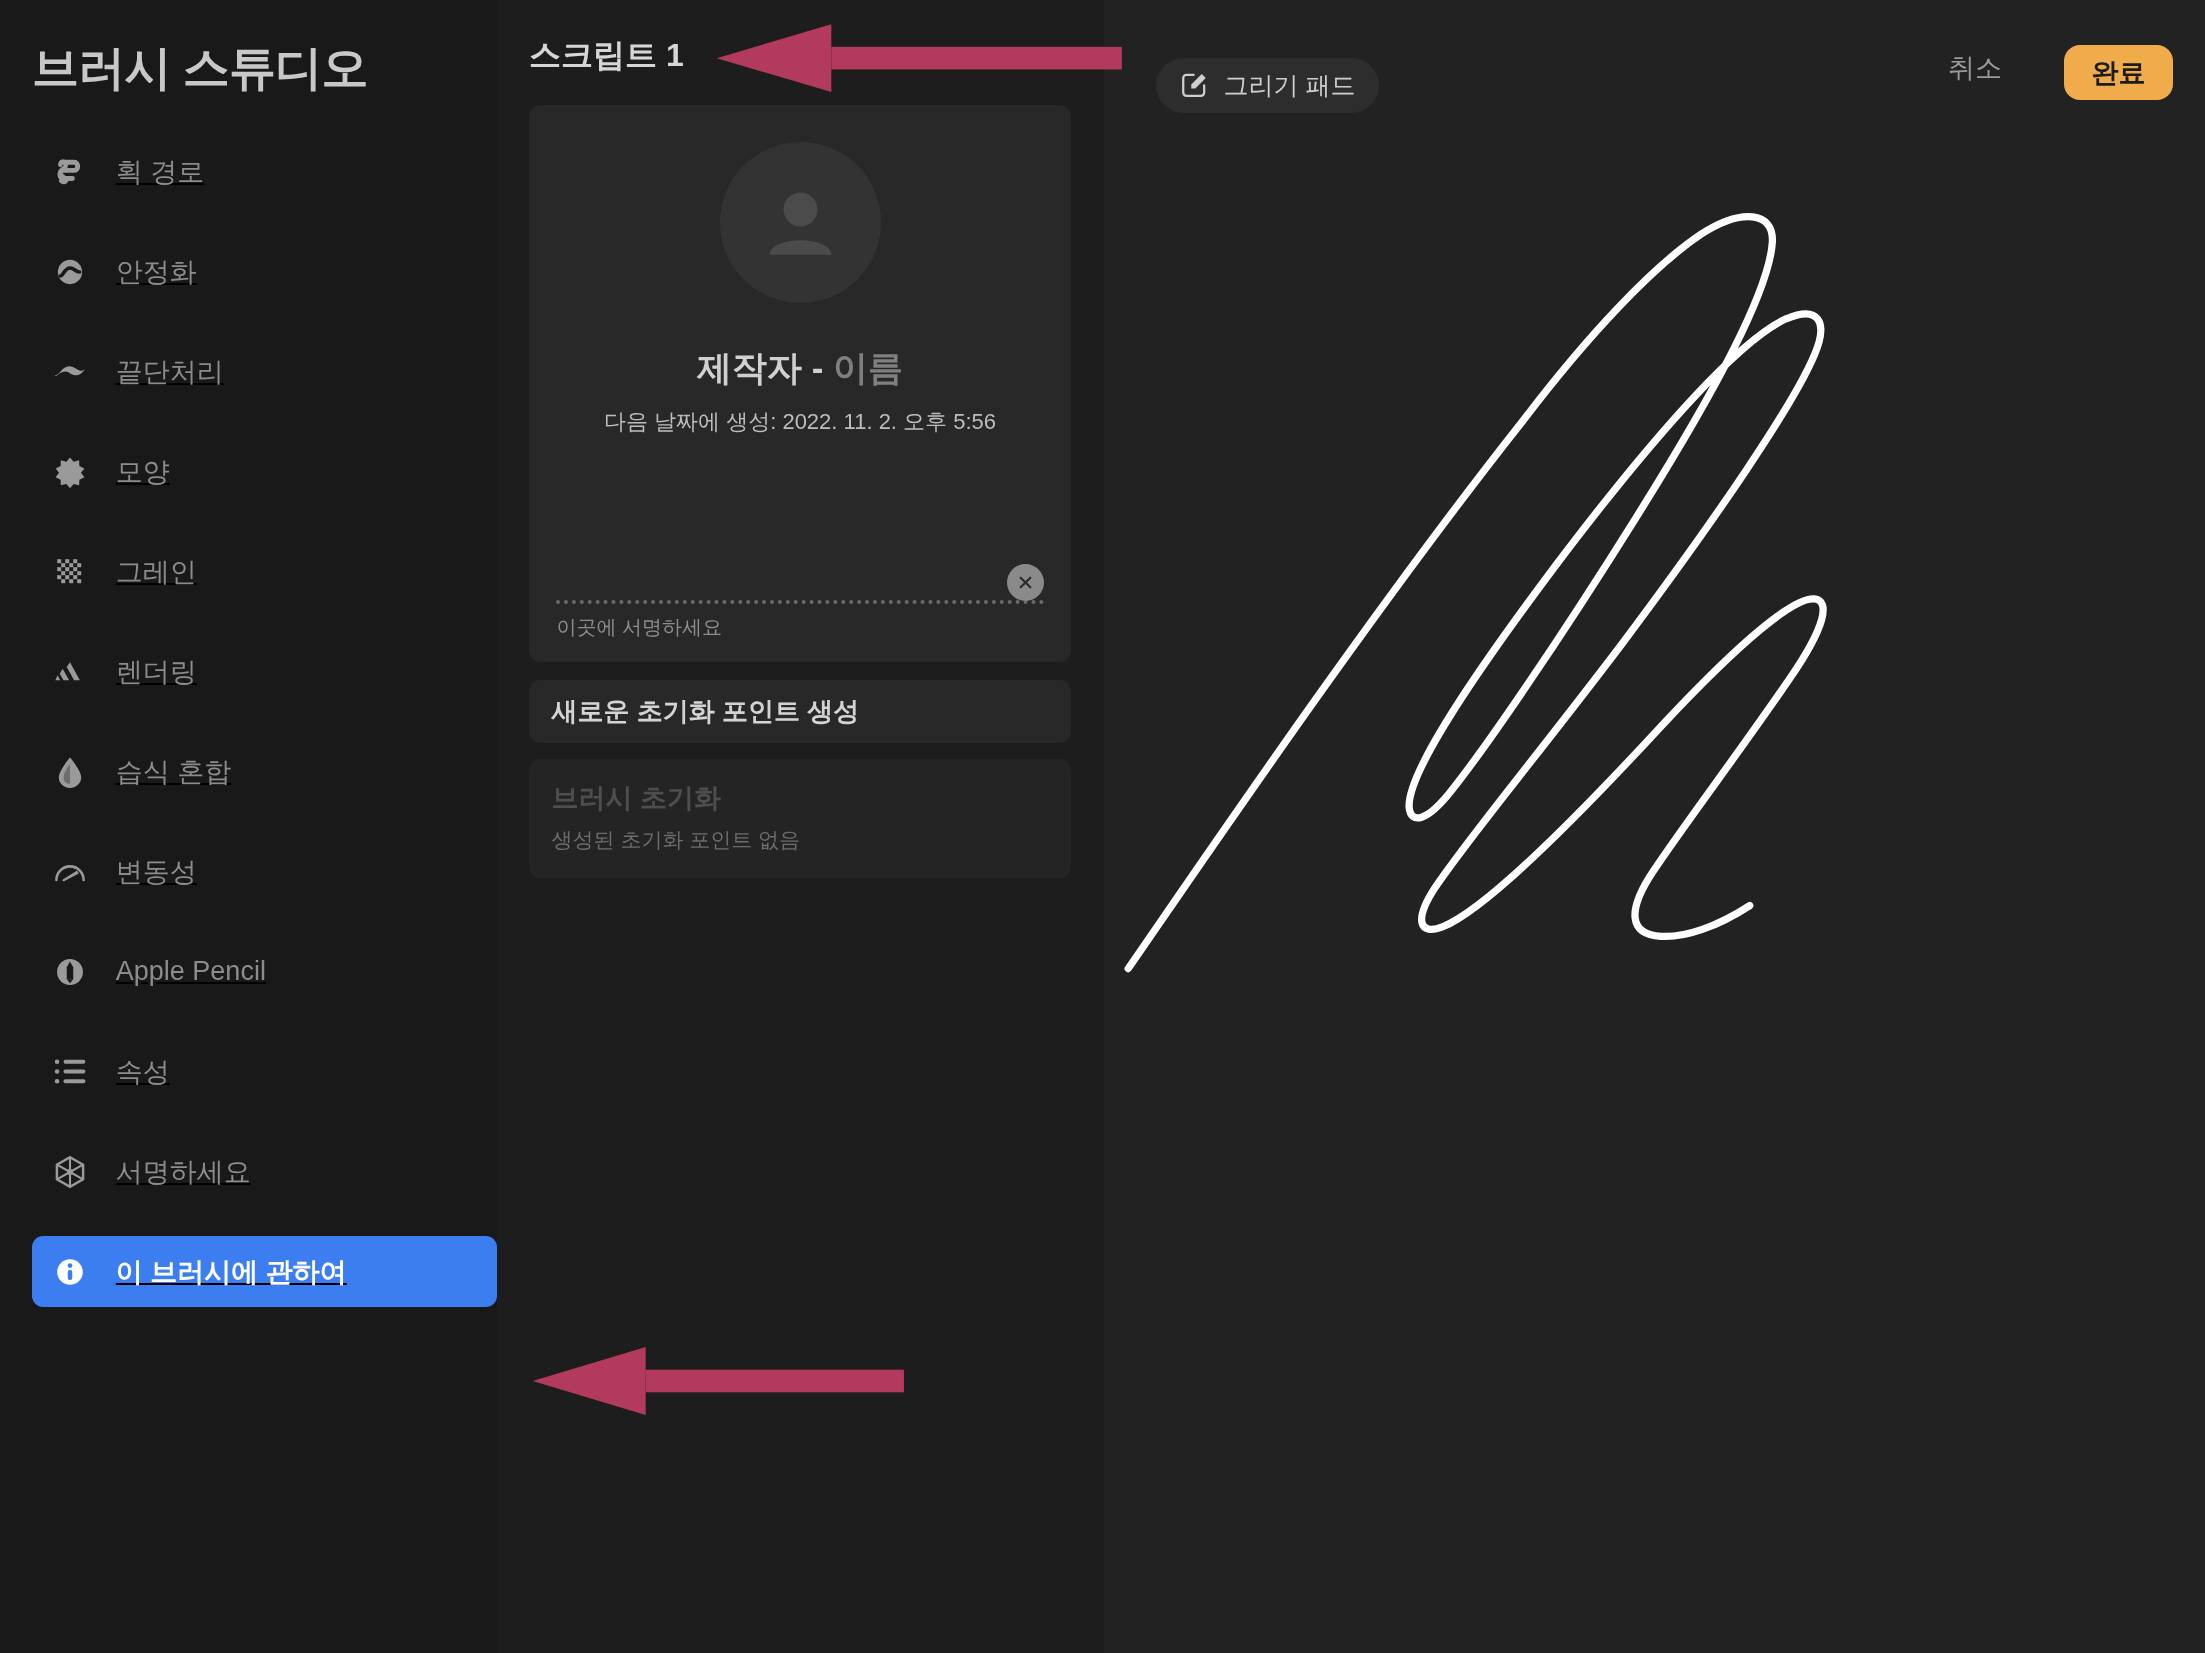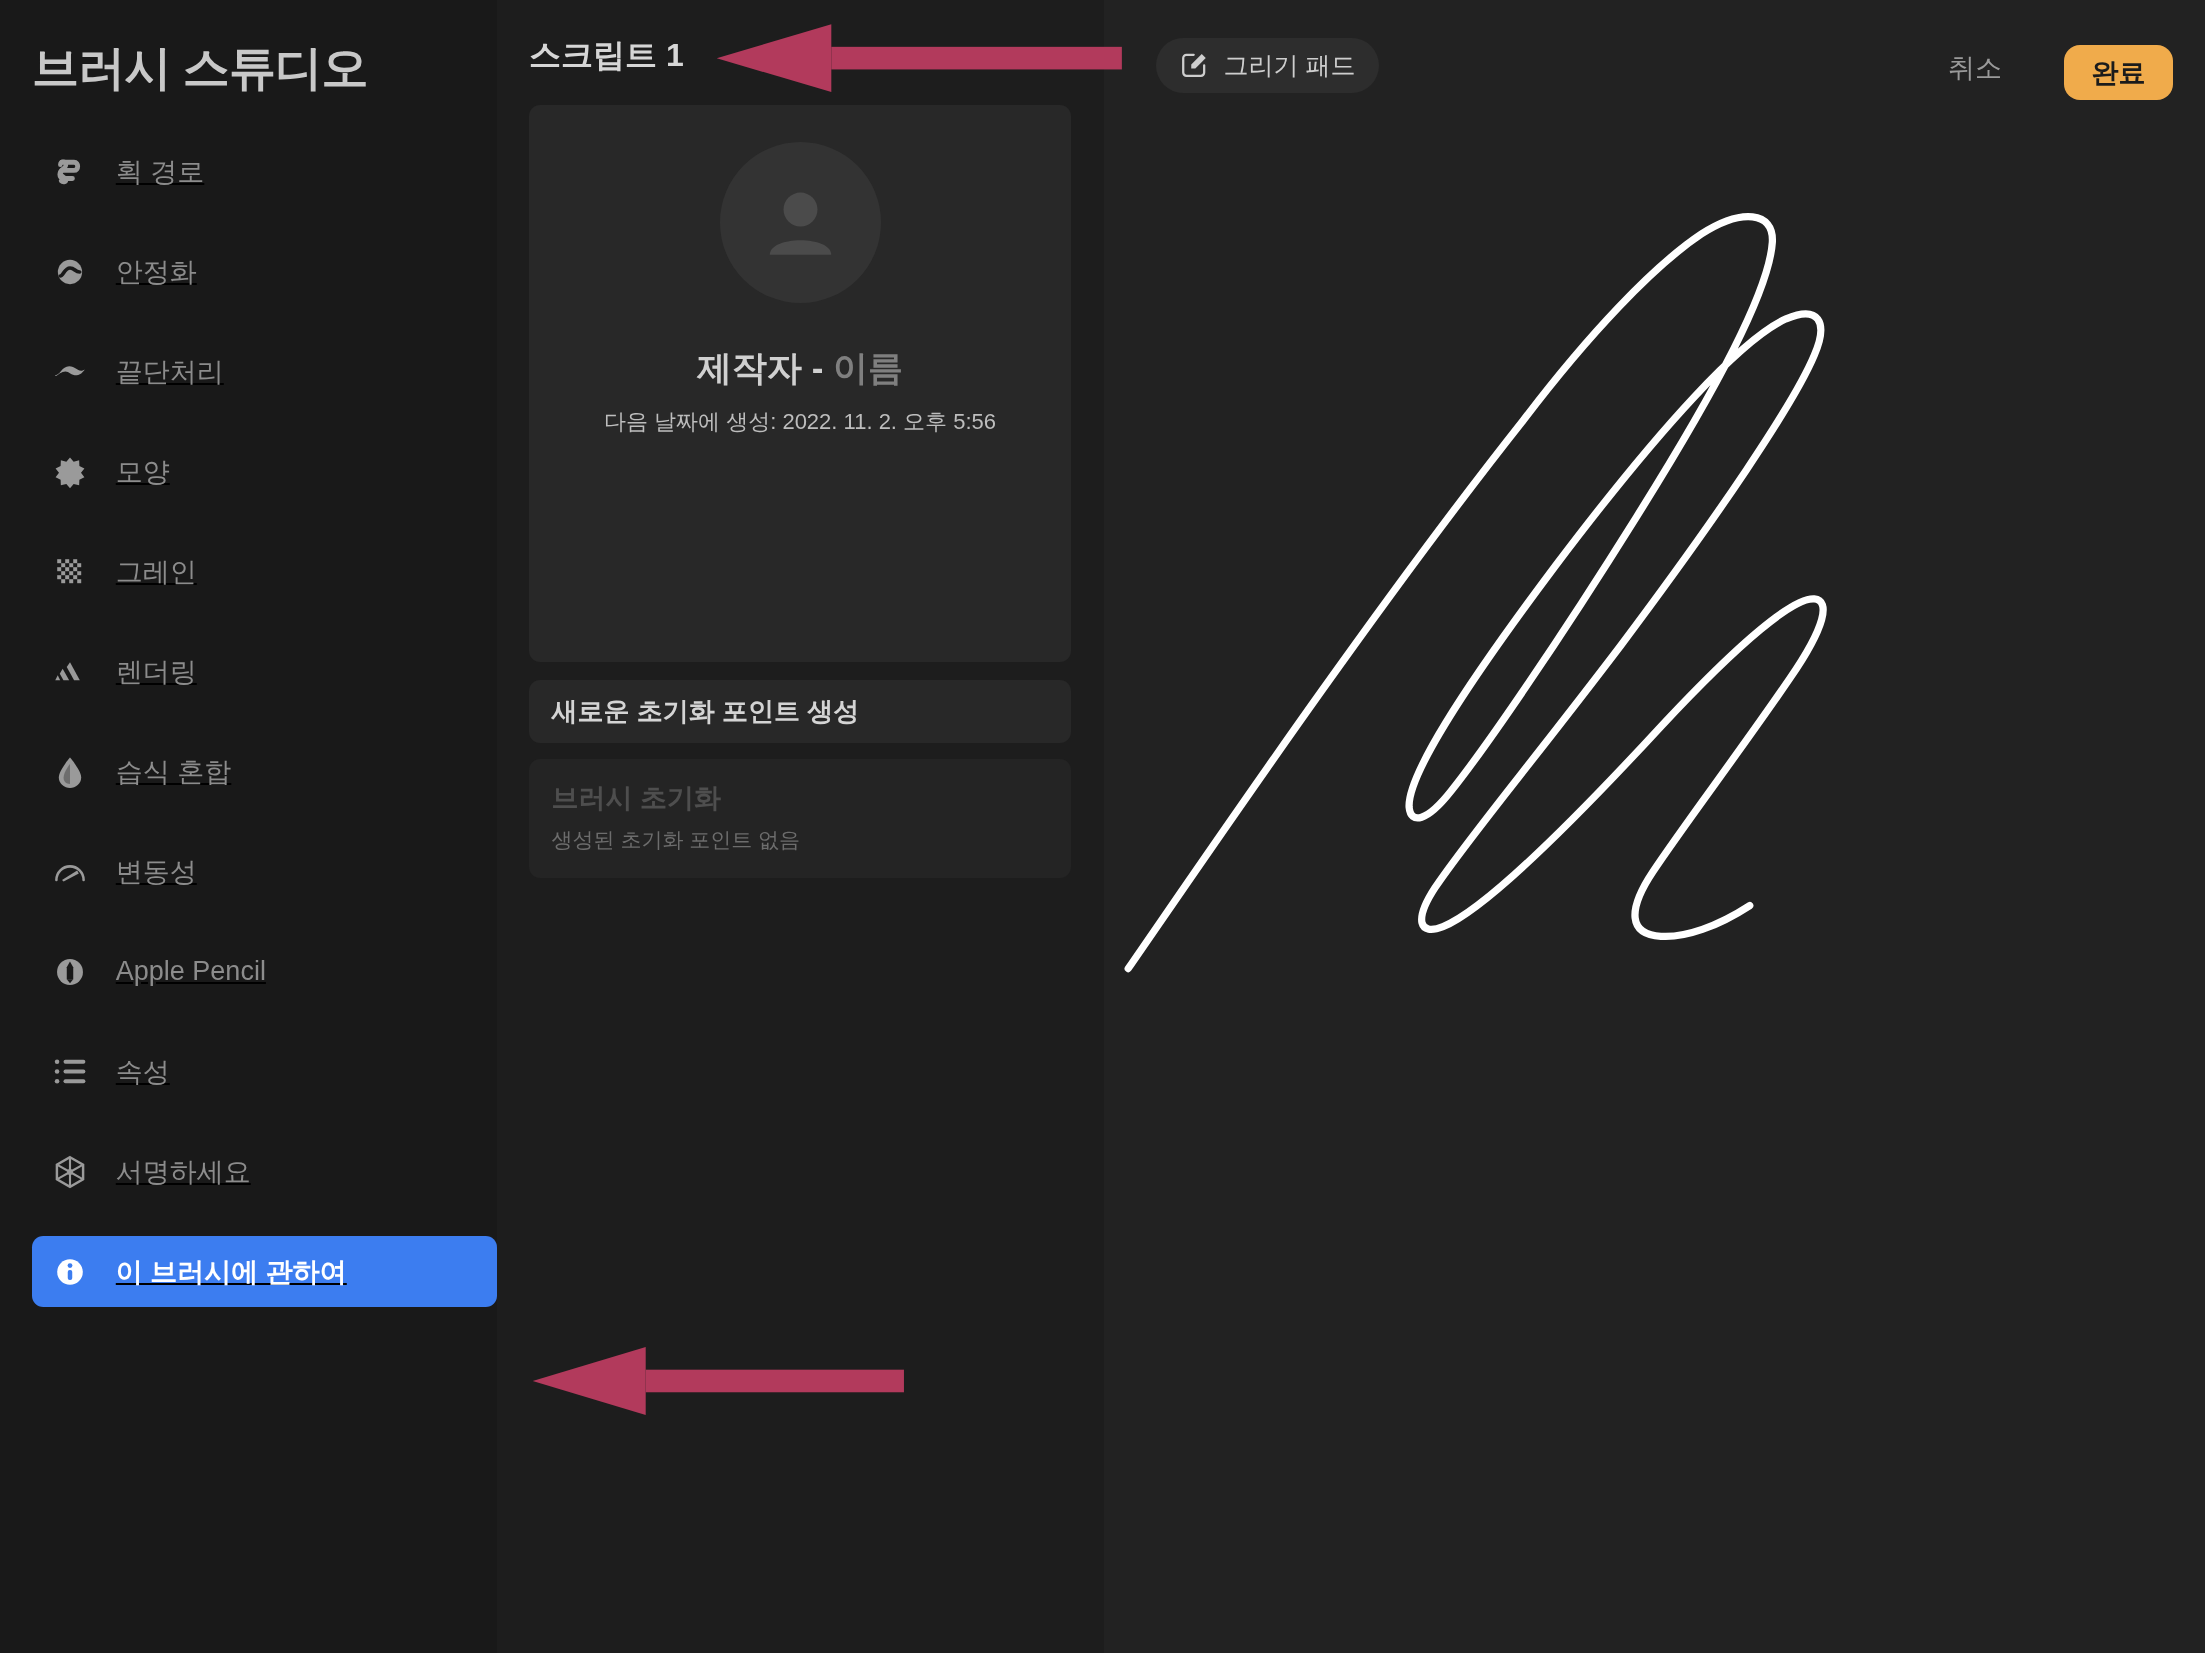--- a/index.html
+++ b/index.html
@@ -108,21 +108,21 @@
   .row-block .rb-sub { margin-top:9.7px; font-size:21px; color:#6d6d6d; white-space:nowrap; }
 
   
   .canvas {
     flex:1; height:1653px; background:#222222; position:relative;
   }
   .topbar {
     position:absolute; left:0; top:0; right:0; height:121px;
   }
   .pad-btn {
-    position:absolute; left:52px; top:38px;
+    position:absolute; left:52px; top:58px;
     height:55px; padding:0 24px;
     background:#2d2d2d; border-radius:27.4px;
     display:flex; align-items:center; gap:14.5px; cursor:pointer;
   }
   .pad-btn .pad-label { font-size:25px; color:#cecece; font-weight:500; white-space:nowrap; }
   .cancel-btn {
     position:absolute; right:203px; top:50px;
     font-size:27px; color:#9a9a9a; font-weight:500;
     cursor:pointer; white-space:nowrap;
   }
@@ -312,20 +312,29 @@
           <svg width="97" height="97" viewBox="0 0 120 120">
             <circle cx="60" cy="44" r="21" fill="#4b4b4b"></circle>
             <path d="M22 100 C22 76, 98 76, 98 100 Z" fill="#4b4b4b"></path>
           </svg>
         </div>
 
         <div class="creator-name"><span>제작자 - </span><span class="ph">이름</span></div>
 
         <div class="created-date">다음 날짜에 생성: 2022. 11. 2. 오후 5:56</div>
 
+        <div class="sign-zone">
+          <div class="clear-btn">
+            <svg width="21" height="21" viewBox="0 0 26 26">
+              <path d="M7 7 L19 19 M19 7 L7 19" stroke="#2a2a2a" stroke-width="2.6" stroke-linecap="round"></path>
+            </svg>
+          </div>
+          <div class="sign-line"></div>
+          <div class="sign-hint">이곳에 서명하세요</div>
+        </div>
       </div>
 
       <div class="row-btn">
         <span class="row-label">새로운 초기화 포인트 생성</span>
       </div>
 
       <div class="row-block">
         <div class="rb-title">브러시 초기화</div>
         <div class="rb-sub">생성된 초기화 포인트 없음</div>
       </div>

